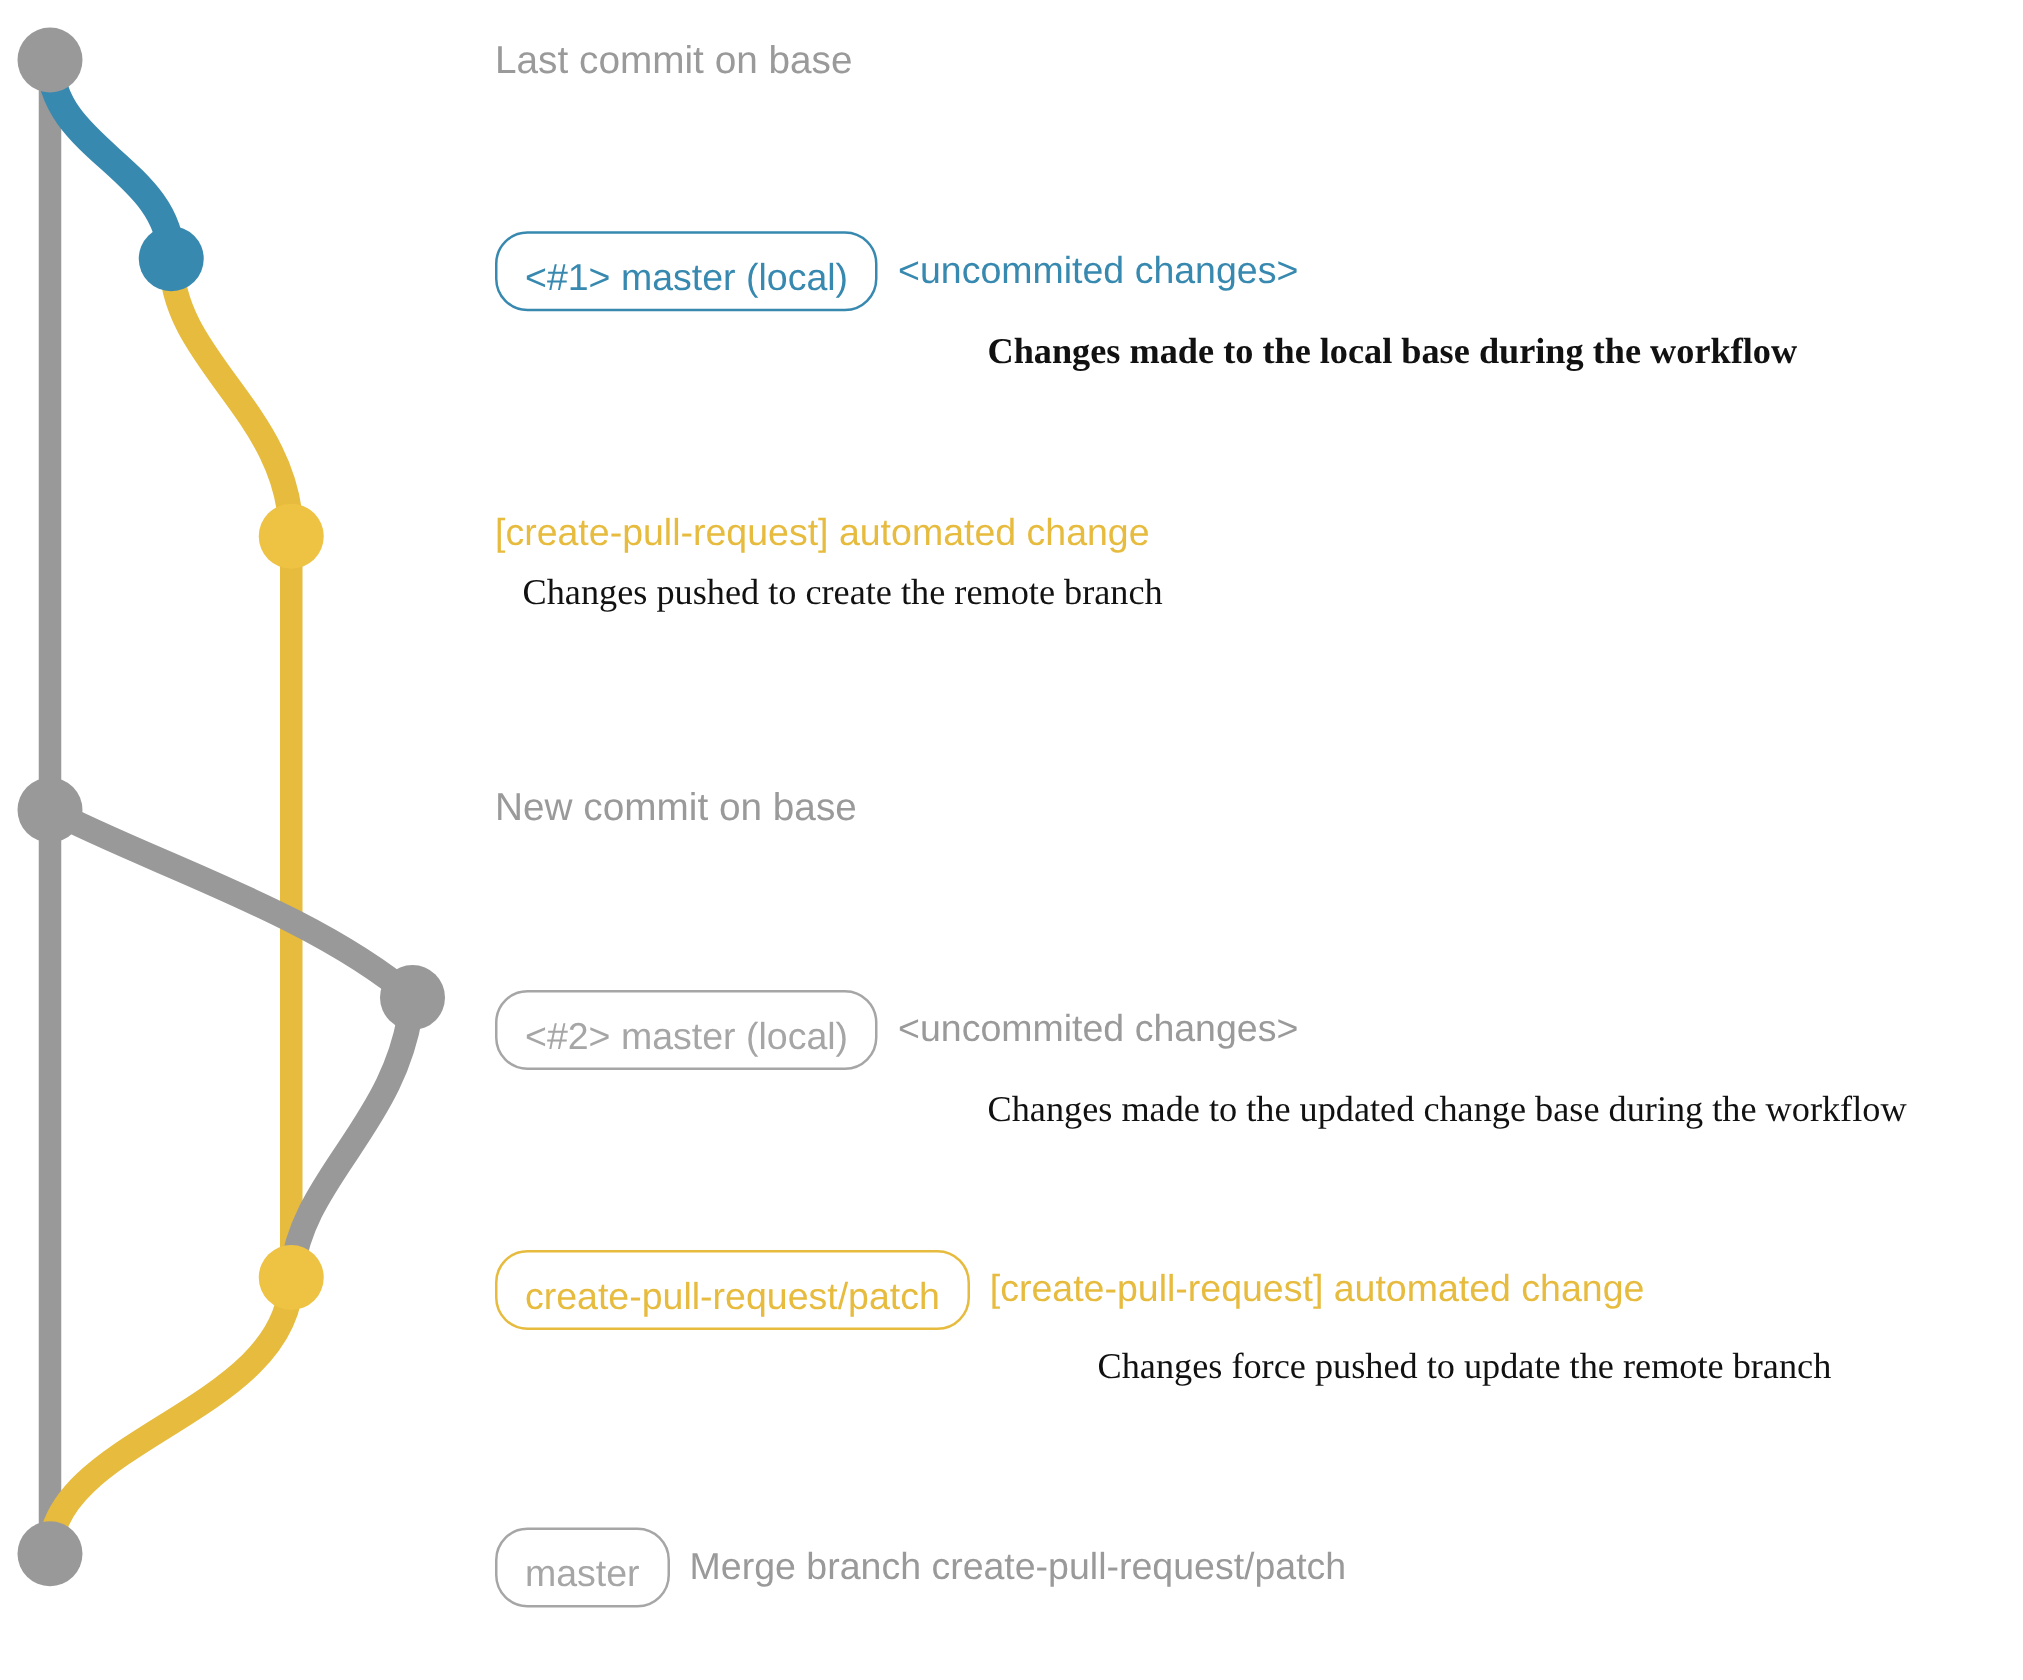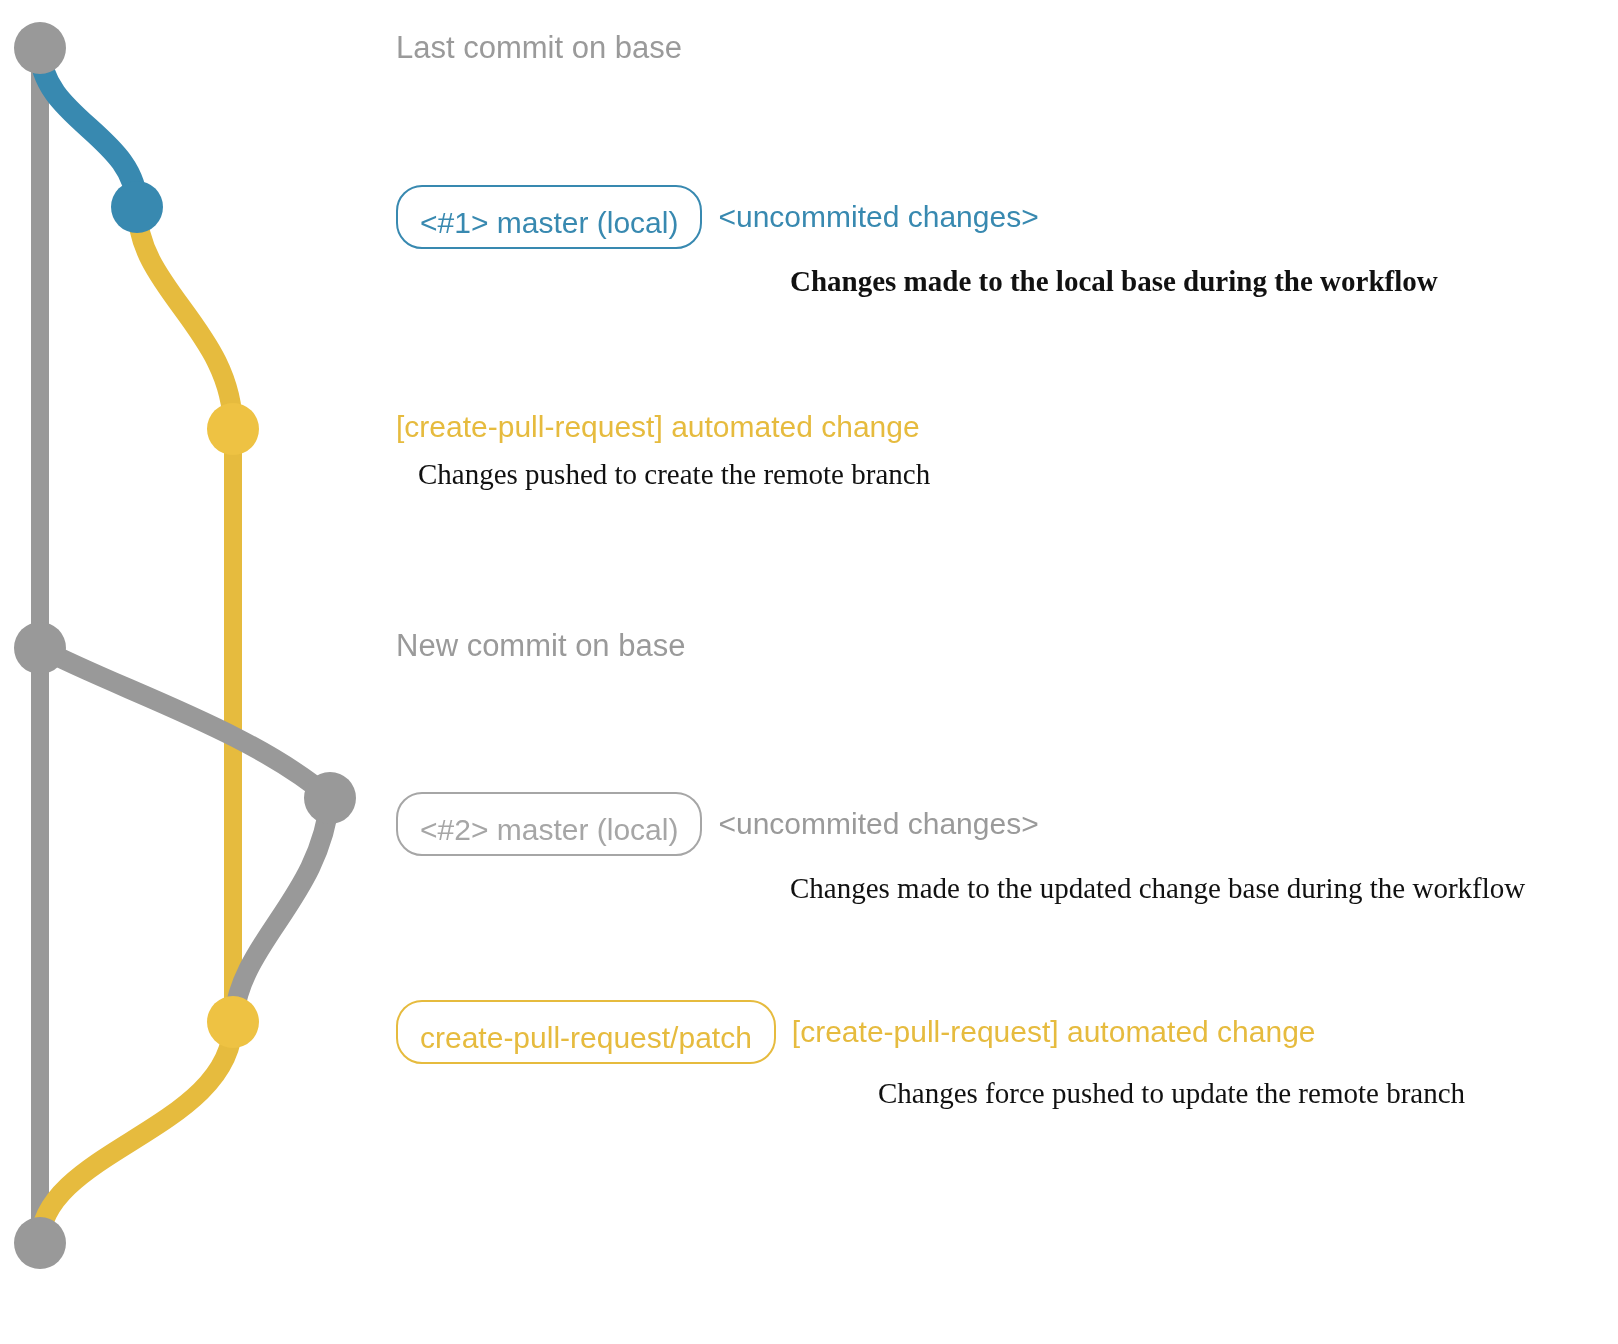--- a/index.html
+++ b/index.html
@@ -151,14 +151,20 @@
   </div>
 
   <div class="row" style="top:1000px;">
     <div class="row-line">
       <span class="badge yellow">create-pull-request/patch</span>
       <span class="subject yellow">[create-pull-request] automated change</span>
     </div>
     <div class="desc" style="margin-left:482px;margin-top:15px;">Changes force pushed to update the remote branch</div>
   </div>
 
+  <div class="row" style="top:1222px;">
+    <div class="row-line">
+      <span class="badge gray">master</span>
+      <span class="subject gray">Merge branch create-pull-request/patch</span>
+    </div>
+  </div>
 
 </div>
 
 </body></html>

